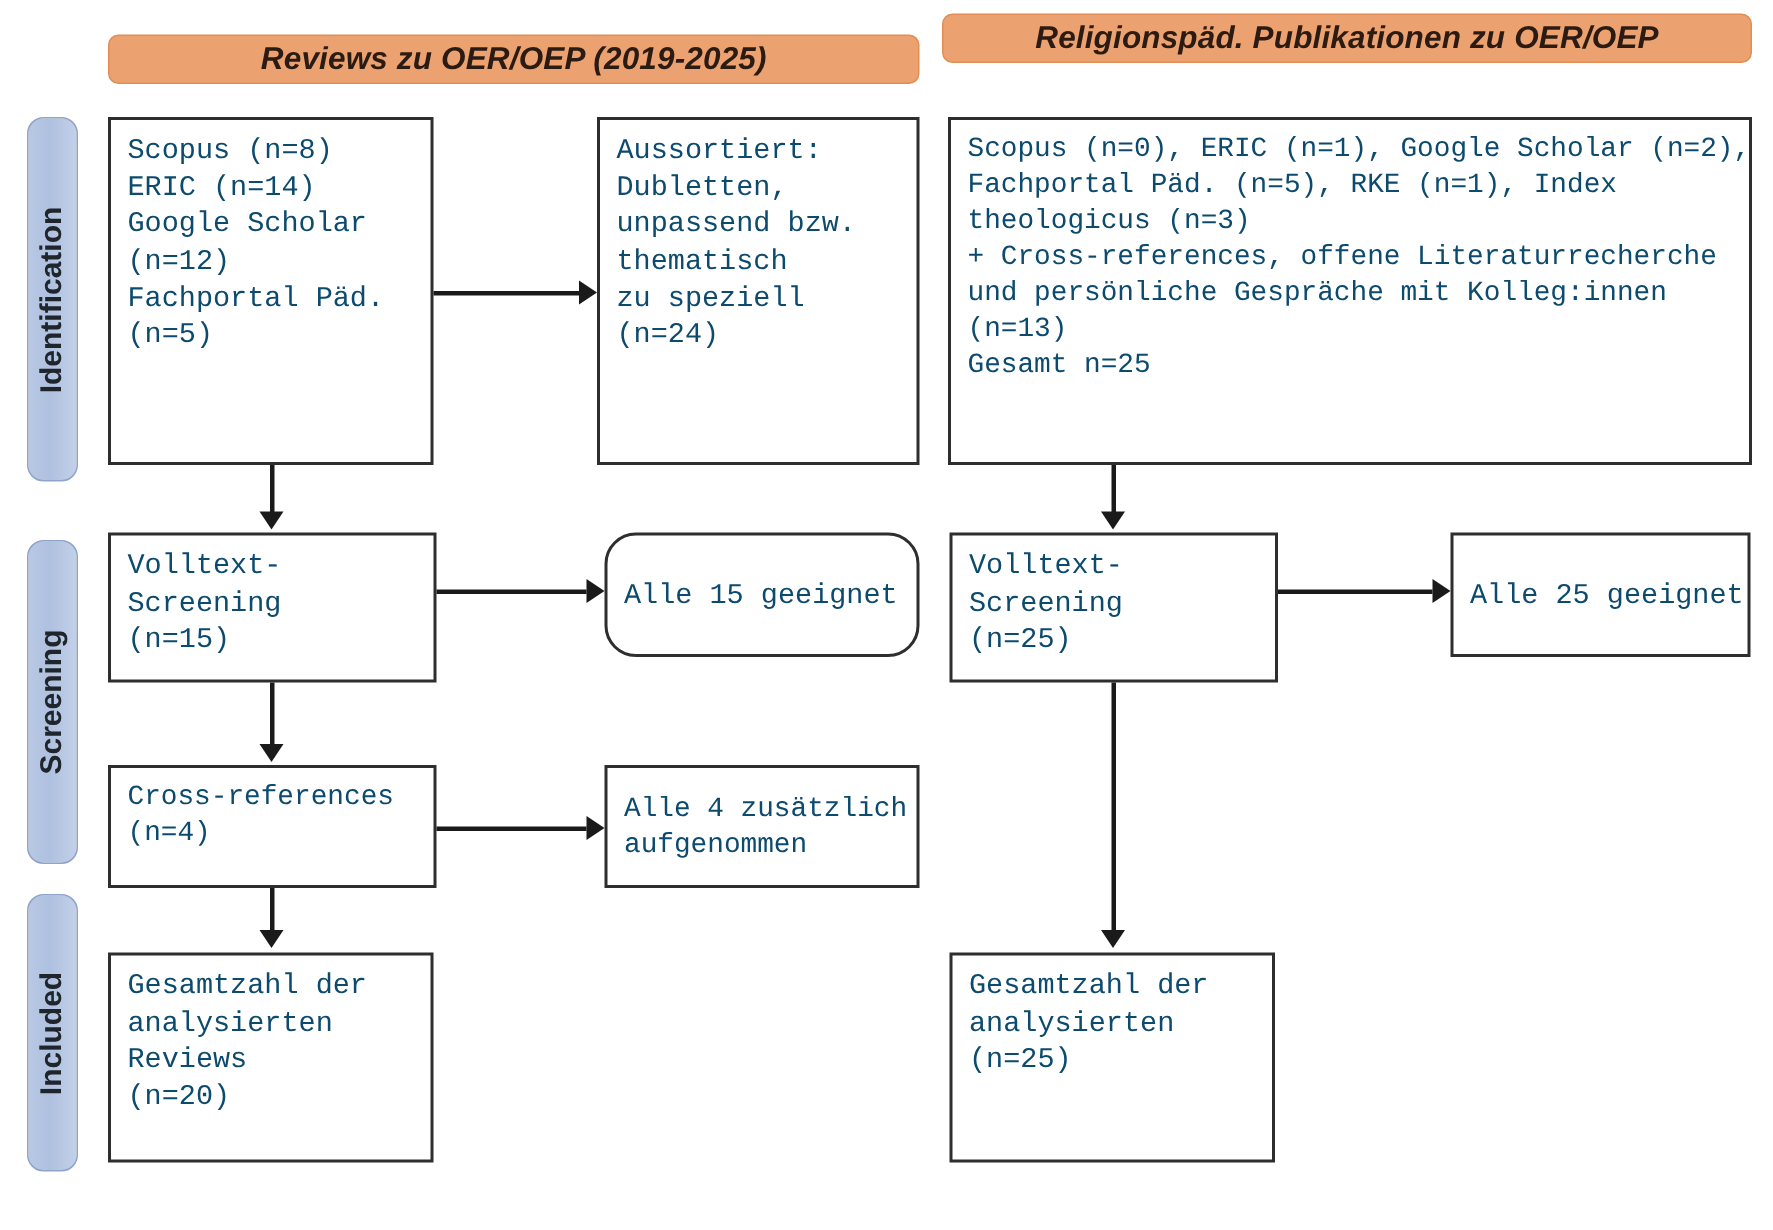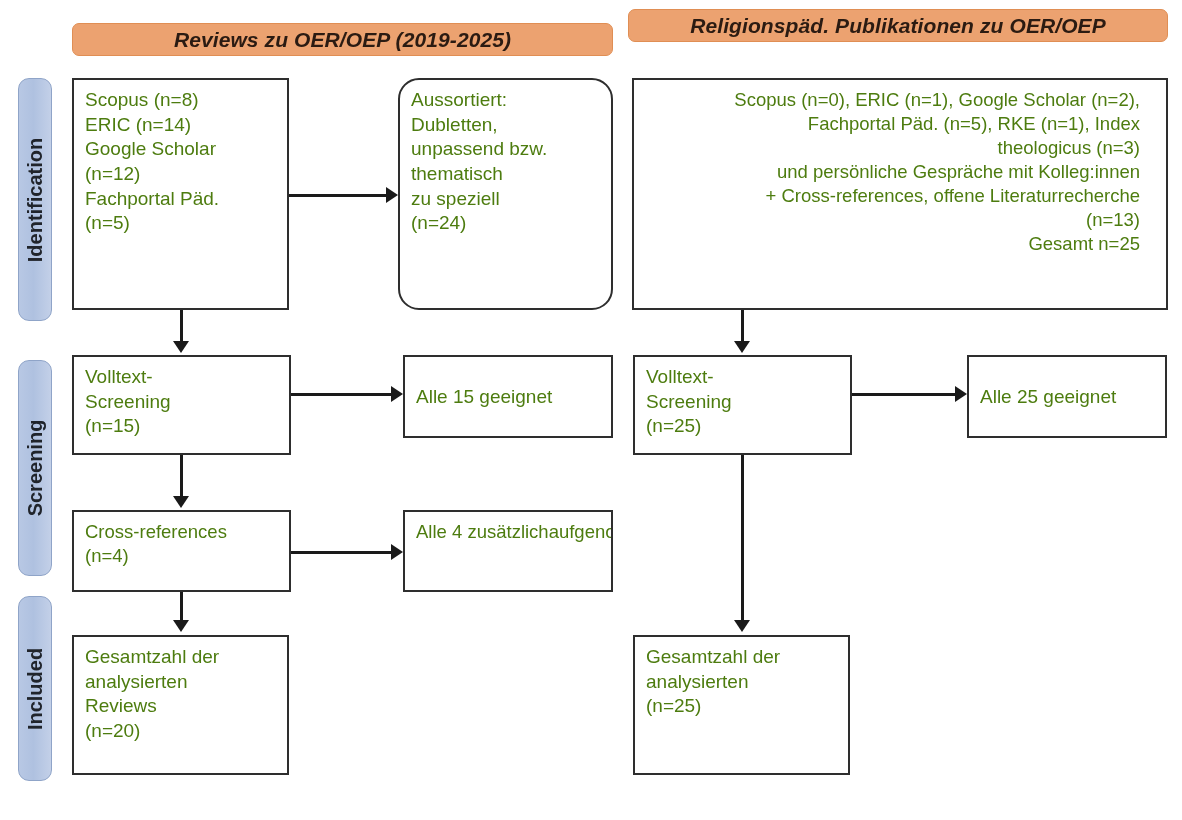--- a/index.html
+++ b/index.html
@@ -55,25 +55,26 @@
     font-weight: bold;
     color: #20242B;
   }
 
   
   .node {
     position: absolute;
     background: #ffffff;
     border: 2.5px solid #2E2E2E;
     box-sizing: border-box;
-    padding: 8px 26px 6px 11px;
+    padding: 8px 16px 6px 11px;
     font-size: 19px;
     line-height: 1.30;
-    color: #4d7c0f;
+    color: #0c4a6e;
     overflow: hidden;
+    font-family: Liberation Mono, monospace;
   }
   .node.compact {
     font-size: 18.5px;
     line-height: 1.30;
   }
   .node .line {
     display: block;
     white-space: nowrap;
   }
 
@@ -130,80 +131,80 @@
 
   <div class="node" style="left:72px; top:78px; width:217px; height:232px;">
     <span class="line">Scopus (n=8)</span>
     <span class="line">ERIC (n=14)</span>
     <span class="line">Google Scholar</span>
     <span class="line">(n=12)</span>
     <span class="line">Fachportal Päd.</span>
     <span class="line">(n=5)</span>
   </div>
 
-  <div class="node" style="left:398px; top:78px; width:215px; height:232px;border-radius:21px;">
+  <div class="node" style="left:398px; top:78px; width:215px; height:232px;">
     <span class="line">Aussortiert:</span>
     <span class="line">Dubletten,</span>
     <span class="line">unpassend bzw.</span>
     <span class="line">thematisch</span>
     <span class="line">zu speziell</span>
     <span class="line">(n=24)</span>
   </div>
 
   <div class="conn-h" style="left:289px; top:194px; width:97px;"></div>
   <div class="arrow-right" style="left:386px; top:187px;"></div>
 
   <div class="conn-v" style="left:180px; top:310px; height:33px;"></div>
   <div class="arrow-down" style="left:173px; top:341px;"></div>
 
   <div class="node" style="left:72px; top:355px; width:219px; height:100px;">
     <span class="line">Volltext-</span>
     <span class="line">Screening</span>
     <span class="line">(n=15)</span>
   </div>
 
-  <div class="node" style="left:403px; top:355px; width:210px; height:83px; display:flex; align-items:center;">
+  <div class="node" style="left:403px; top:355px; width:210px; height:83px; display:flex; align-items:center;border-radius:21px;">
     <span class="line">Alle 15 geeignet</span>
   </div>
 
   <div class="conn-h" style="left:291px; top:393px; width:100px;"></div>
   <div class="arrow-right" style="left:391px; top:386px;"></div>
 
   <div class="conn-v" style="left:180px; top:455px; height:43px;"></div>
   <div class="arrow-down" style="left:173px; top:496px;"></div>
 
   <div class="node compact" style="left:72px; top:510px; width:219px; height:82px;">
     <span class="line">Cross-references</span>
     <span class="line">(n=4)</span>
   </div>
 
-  <div class="node compact" style="left:403px; top:510px; width:210px; height:82px; display:flex; justify-content:space-between;">
+  <div class="node compact" style="left:403px; top:510px; width:210px; height:82px; display:flex; flex-direction:column; justify-content:center;">
     <span class="line">Alle 4 zusätzlich</span>
     <span class="line">aufgenommen</span>
   </div>
 
   <div class="conn-h" style="left:291px; top:551px; width:100px;"></div>
   <div class="arrow-right" style="left:391px; top:544px;"></div>
 
   <div class="conn-v" style="left:180px; top:592px; height:30px;"></div>
   <div class="arrow-down" style="left:173px; top:620px;"></div>
 
   <div class="node" style="left:72px; top:635px; width:217px; height:140px;">
     <span class="line">Gesamtzahl der</span>
     <span class="line">analysierten</span>
     <span class="line">Reviews</span>
     <span class="line">(n=20)</span>
   </div>
 
-  <div class="node compact" style="left:632px; top:78px; width:536px; height:232px;text-align:right;">
+  <div class="node compact" style="left:632px; top:78px; width:536px; height:232px;">
     <span class="line">Scopus (n=0), ERIC (n=1), Google Scholar (n=2),</span>
     <span class="line">Fachportal Päd. (n=5), RKE (n=1), Index</span>
     <span class="line">theologicus (n=3)</span>
+    <span class="line">+ Cross-references, offene Literaturrecherche</span>
     <span class="line">und persönliche Gespräche mit Kolleg:innen</span>
-    <span class="line">+ Cross-references, offene Literaturrecherche</span>
     <span class="line">(n=13)</span>
     <span class="line">Gesamt n=25</span>
   </div>
 
   <div class="conn-v" style="left:741px; top:310px; height:33px;"></div>
   <div class="arrow-down" style="left:734px; top:341px;"></div>
 
   <div class="node" style="left:633px; top:355px; width:219px; height:100px;">
     <span class="line">Volltext-</span>
     <span class="line">Screening</span>

